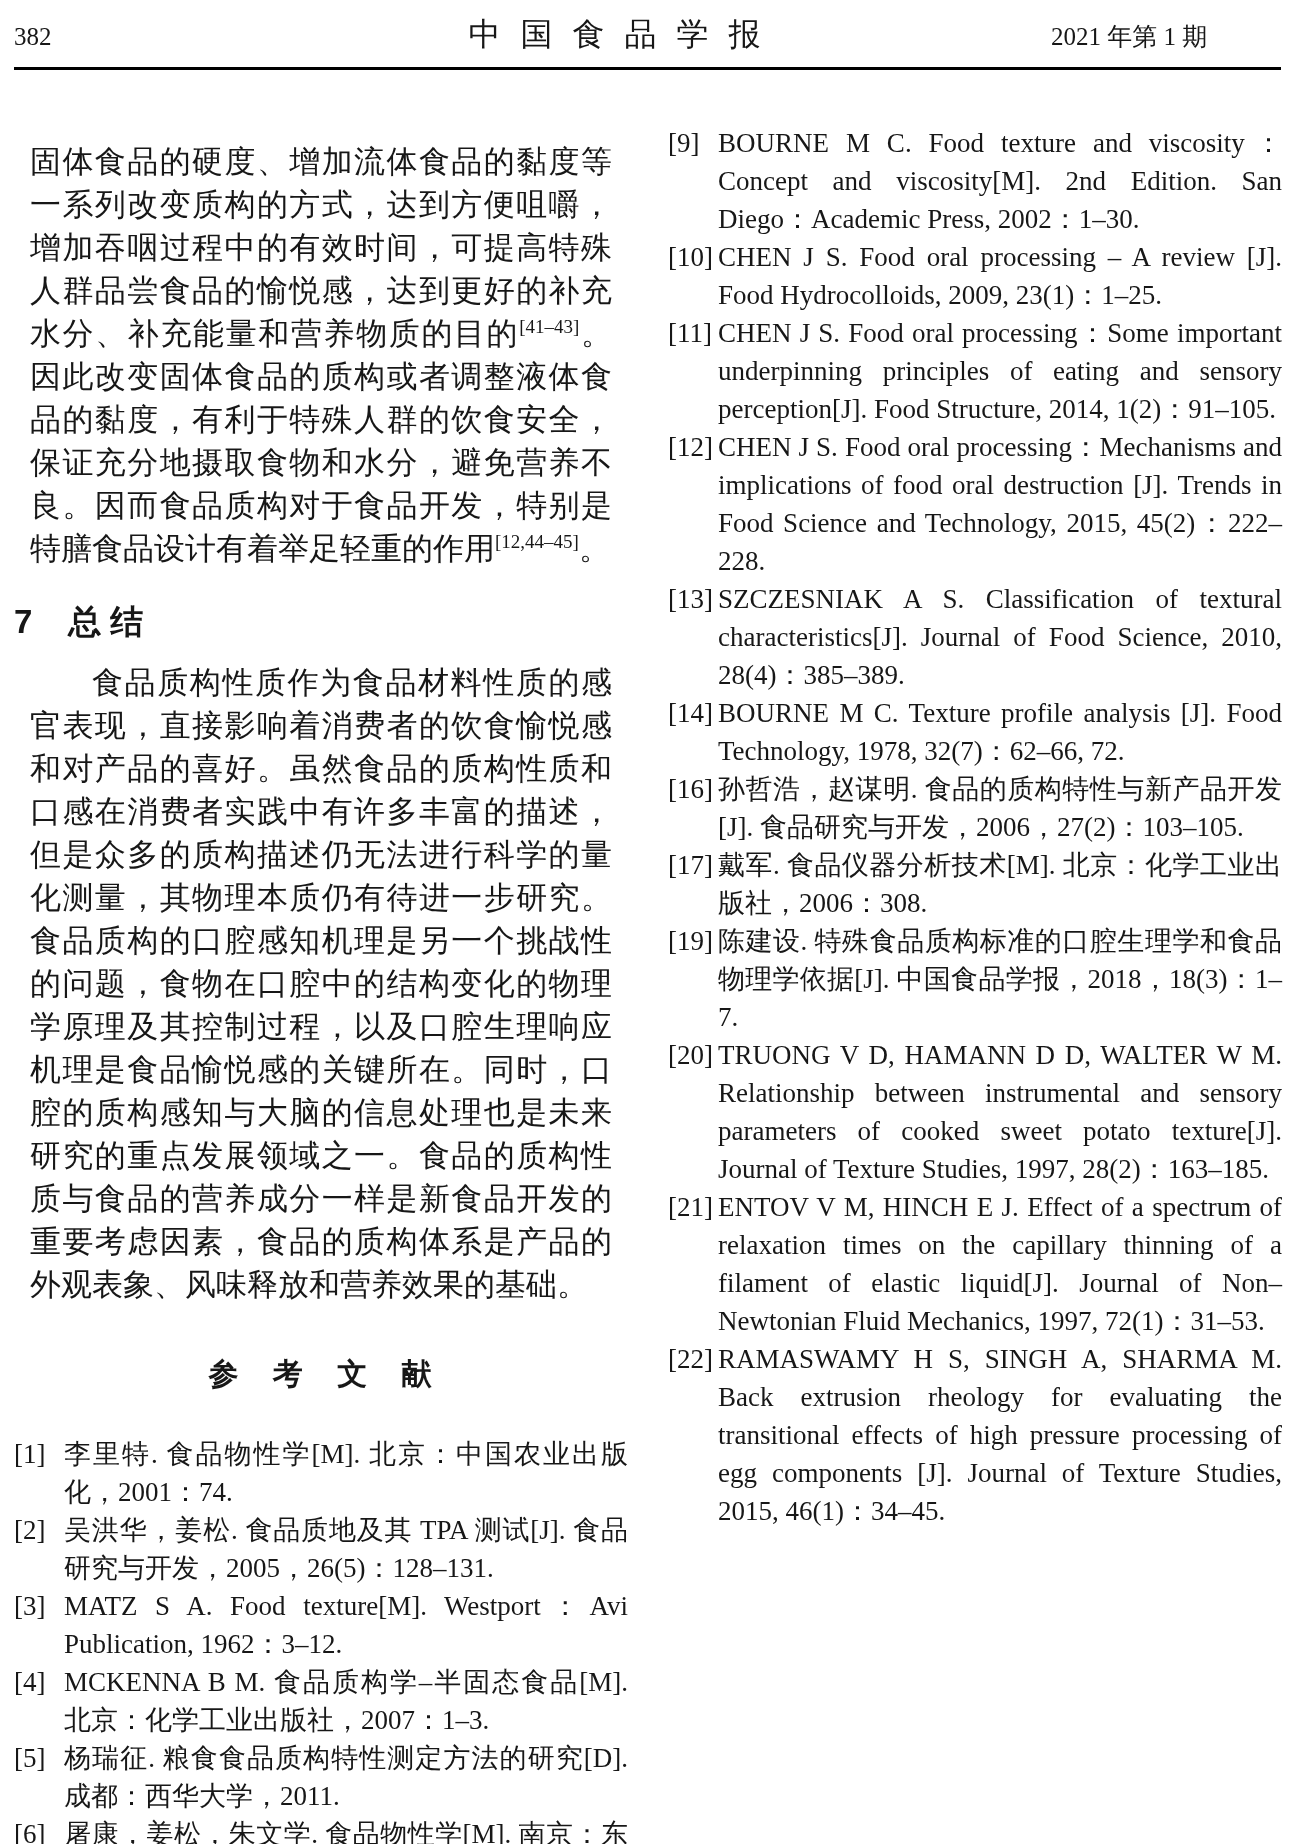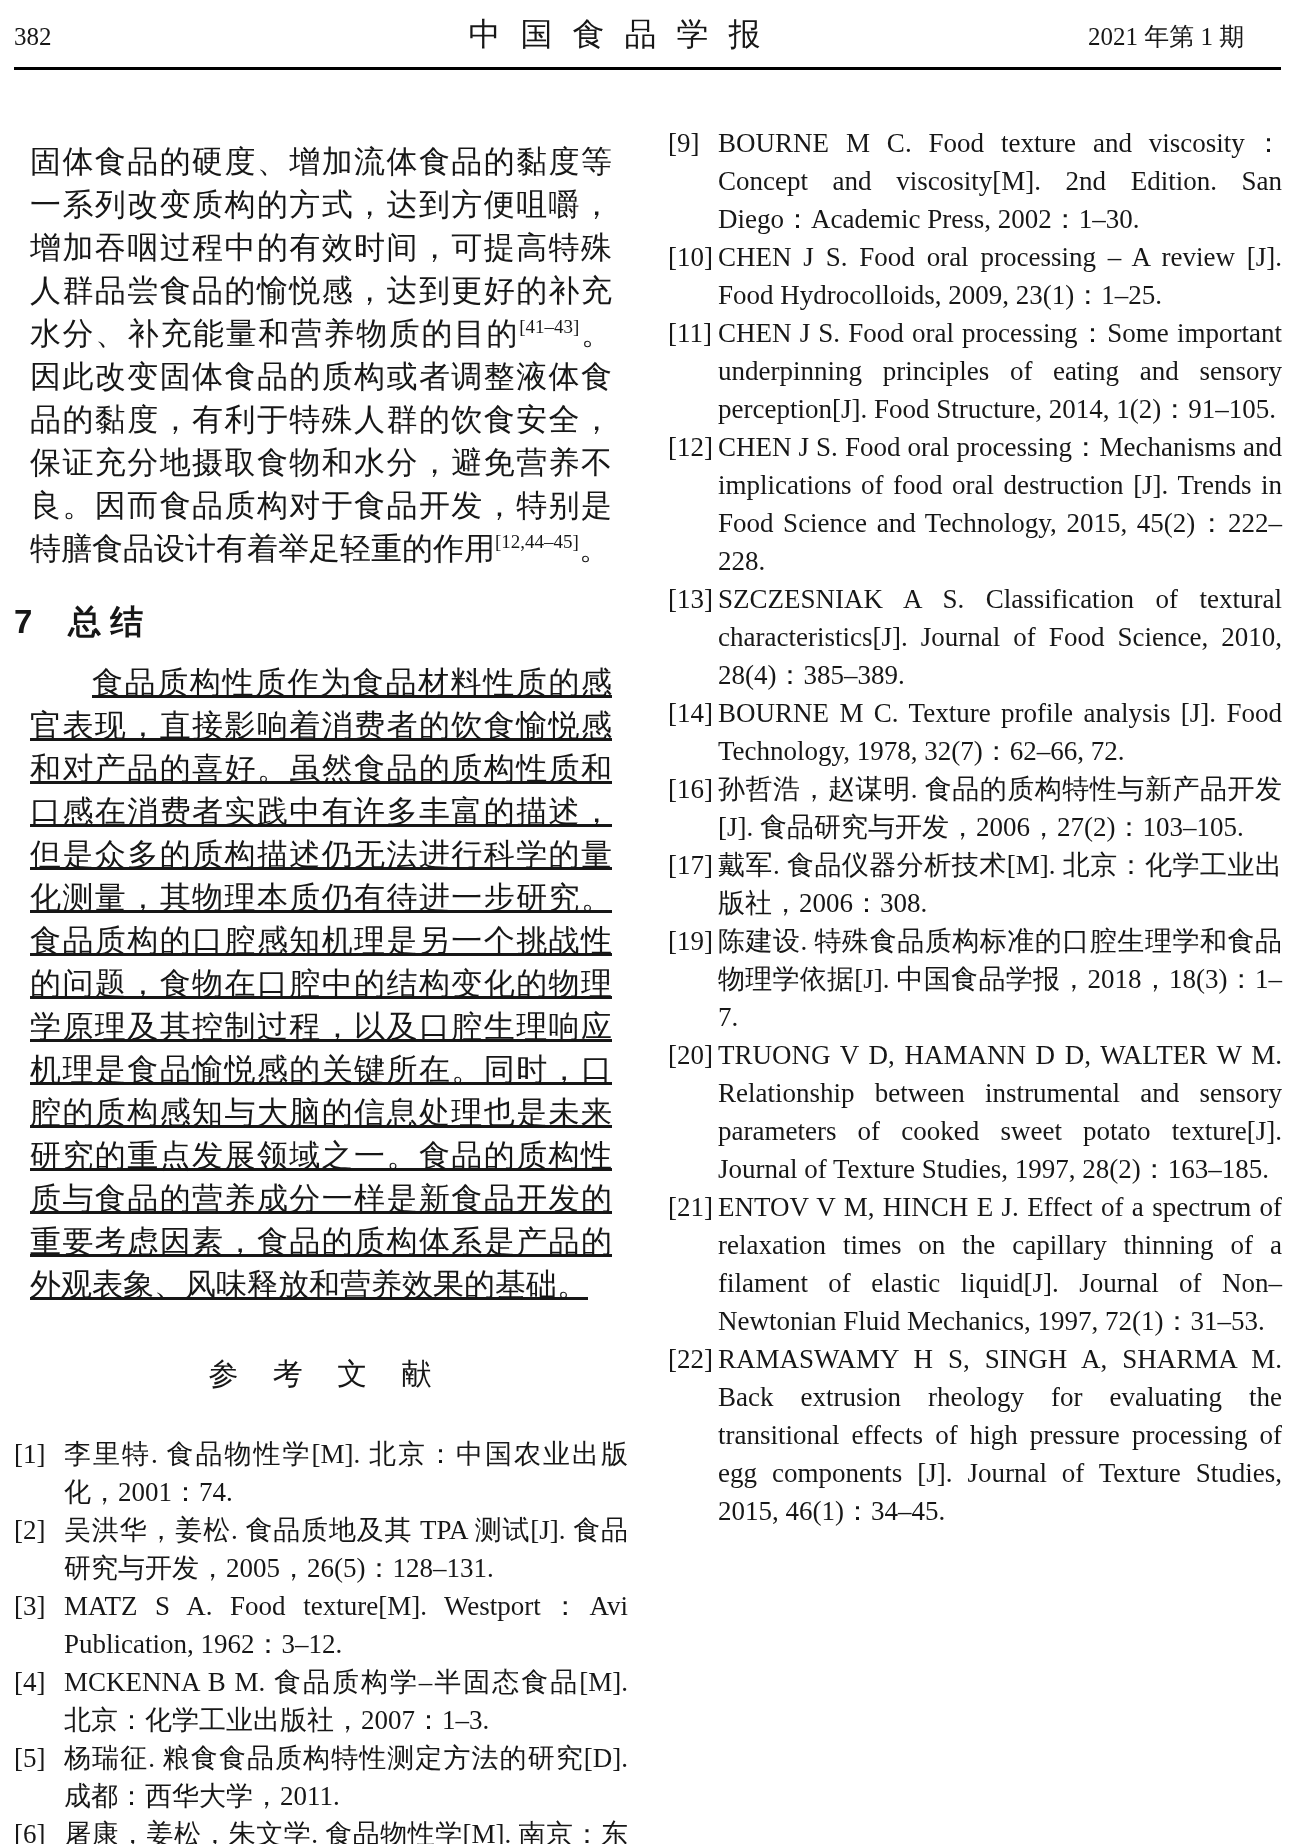--- a/index.html
+++ b/index.html
@@ -23,21 +23,21 @@
   }
   .journal-title {
     flex: 1;
     text-align: center;
     font-size: 32px;
     letter-spacing: 6px;
     white-space: nowrap;
   }
   .issue-label {
     width: 230px;
-    text-align: center;
+    text-align: left;
     font-size: 25px;
     white-space: nowrap;
   }
   .header-rule {
     border: none;
     border-top: 3px solid #000;
     margin: 2px 14px 0 14px;
   }
   .columns {
     display: flex;
@@ -46,39 +46,39 @@
   }
   .col {
     width: 614px;
   }
   .body-para {
     font-size: 31px;
     line-height: 43px;
     text-align: justify;
     margin: 16px;
   }
-  .body-para.indent { text-indent: 2em; text-decoration: underline; }
+  .body-para.indent { text-indent: 2em; }
   .ref-sup {
     font-size: 19px;
     vertical-align: super;
     line-height: 0;
   }
   .section-heading {
     font-family: "Liberation Sans", "DejaVu Sans", sans-serif;
     font-weight: bold;
     font-size: 33px;
     margin: 30px 0 16px 0;
     display: flex;
     align-items: baseline;
   }
   .section-number { margin-right: 36px; }
   .section-title { letter-spacing: 9px; }
   .refs-heading {
     font-family: "Liberation Sans", "DejaVu Sans", sans-serif;
-    font-weight: normal;
+    font-weight: bold;
     font-size: 30px;
     text-align: center;
     word-spacing: 22px;
     letter-spacing: 2px;
     margin: 48px 0 40px 0;
   }
   .ref-list { display: block; }
   .ref {
     position: relative;
     padding-left: 50px;

